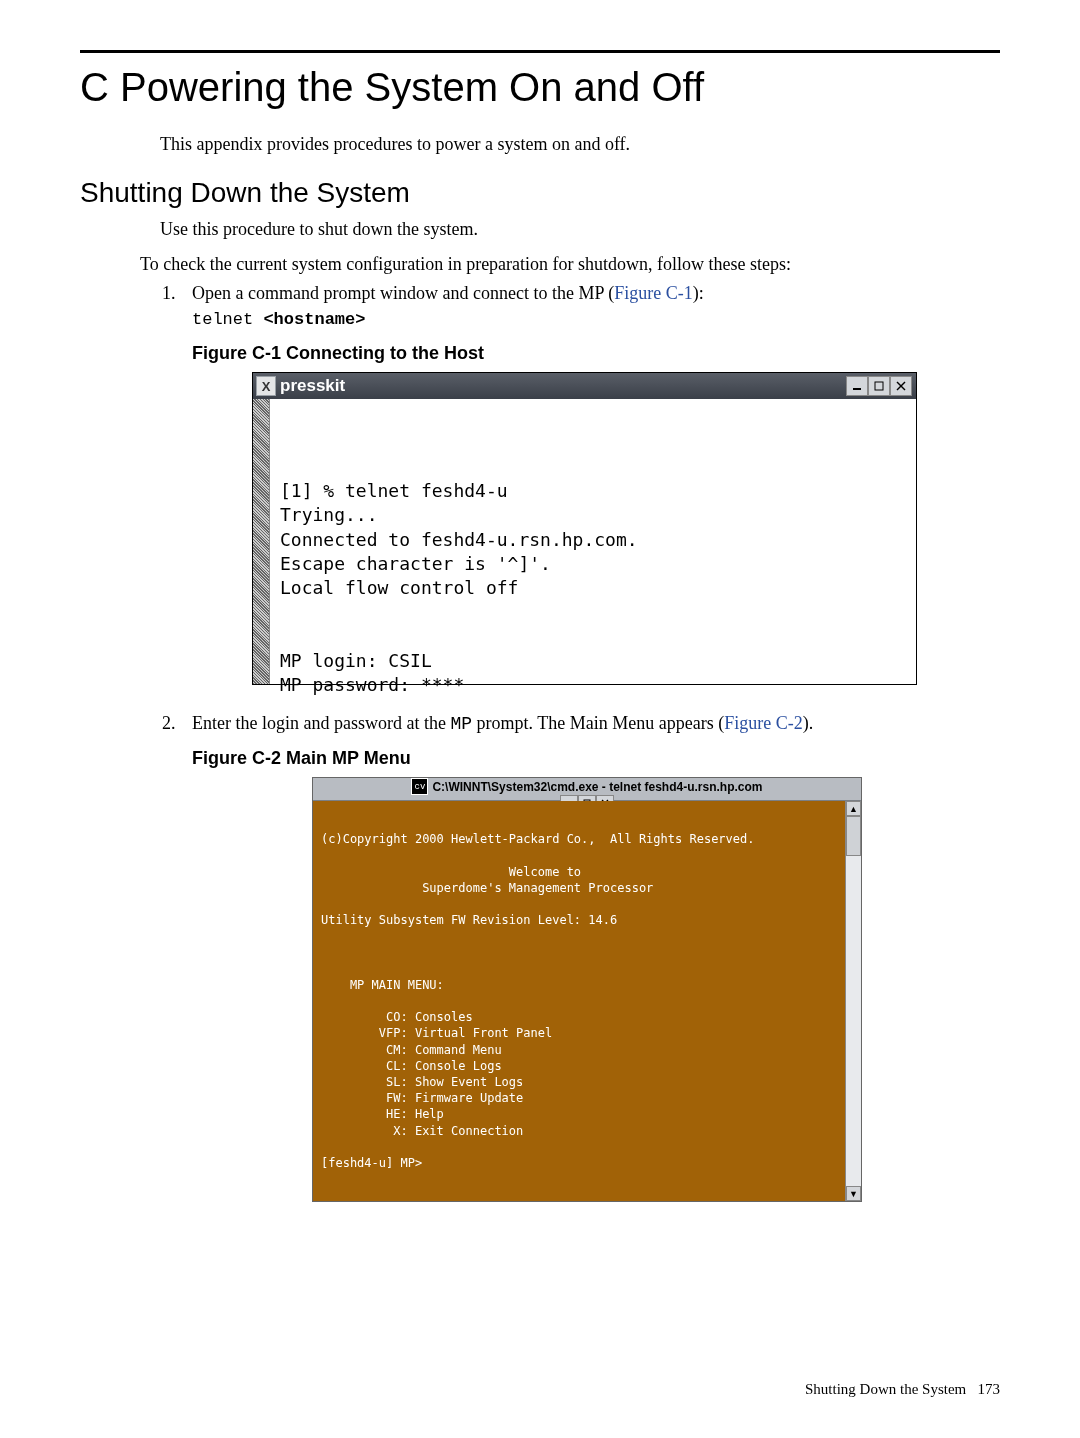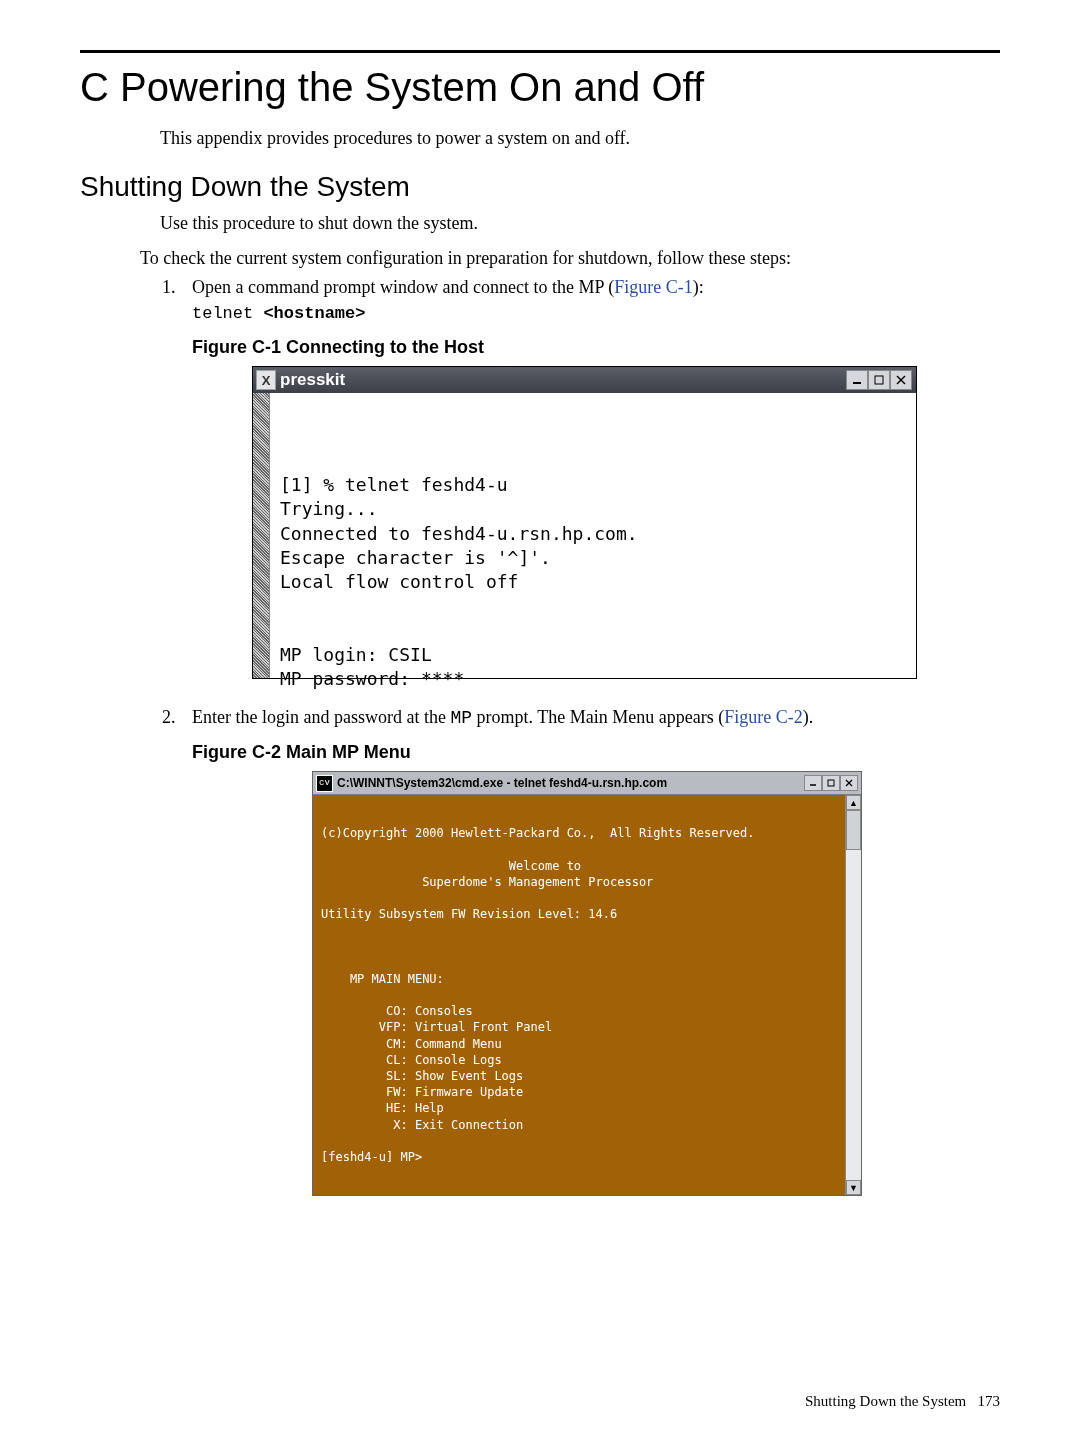--- a/index.html
+++ b/index.html
@@ -17,21 +17,21 @@
     position: relative;
   }
   .rule {
     border-top: 3px solid #000;
     margin-bottom: 12px;
   }
   h1.appendix-title {
     font-family: Arial, Helvetica, sans-serif;
     font-weight: 300;
     font-size: 40px;
-    margin: 0 0 18px 0;
+    margin: 0 0 24px 0;
     padding-left: 0;
   }
   .body-text {
     font-family: Georgia, "Times New Roman", serif;
     font-size: 18px;
     margin: 0 0 14px 80px;
   }
   h2.section {
     font-family: Arial, Helvetica, sans-serif;
     font-weight: 300;
@@ -158,20 +158,21 @@
     background: #000;
   }
   .title-bar2 {
     height: 22px;
     background: #b8bcc2;
     border-bottom: 1px solid #7a7f86;
     display: flex;
     align-items: center;
     justify-content: space-between;
     padding: 0 3px 0 3px;
+    flex-direction: column;
   }
   .title-bar2 .title-left {
     display: flex;
     align-items: center;
     gap: 4px;
   }
   .cmdicon {
     width: 15px;
     height: 15px;
     background: #000;
@@ -247,21 +248,21 @@
   .figref {
     color: #2a4fa0;
     text-align: right;
   }
   .inline-code {
     font-family: "Courier New", monospace;
     margin-top: 21px;
   }
   .footer {
     position: absolute;
-    bottom: 28px;
+    bottom: 40px;
     right: 80px;
     font-size: 15px;
   }
 </style>
 </head>
 <body>
 
 <div class="page">
   <div class="rule"></div>
 

